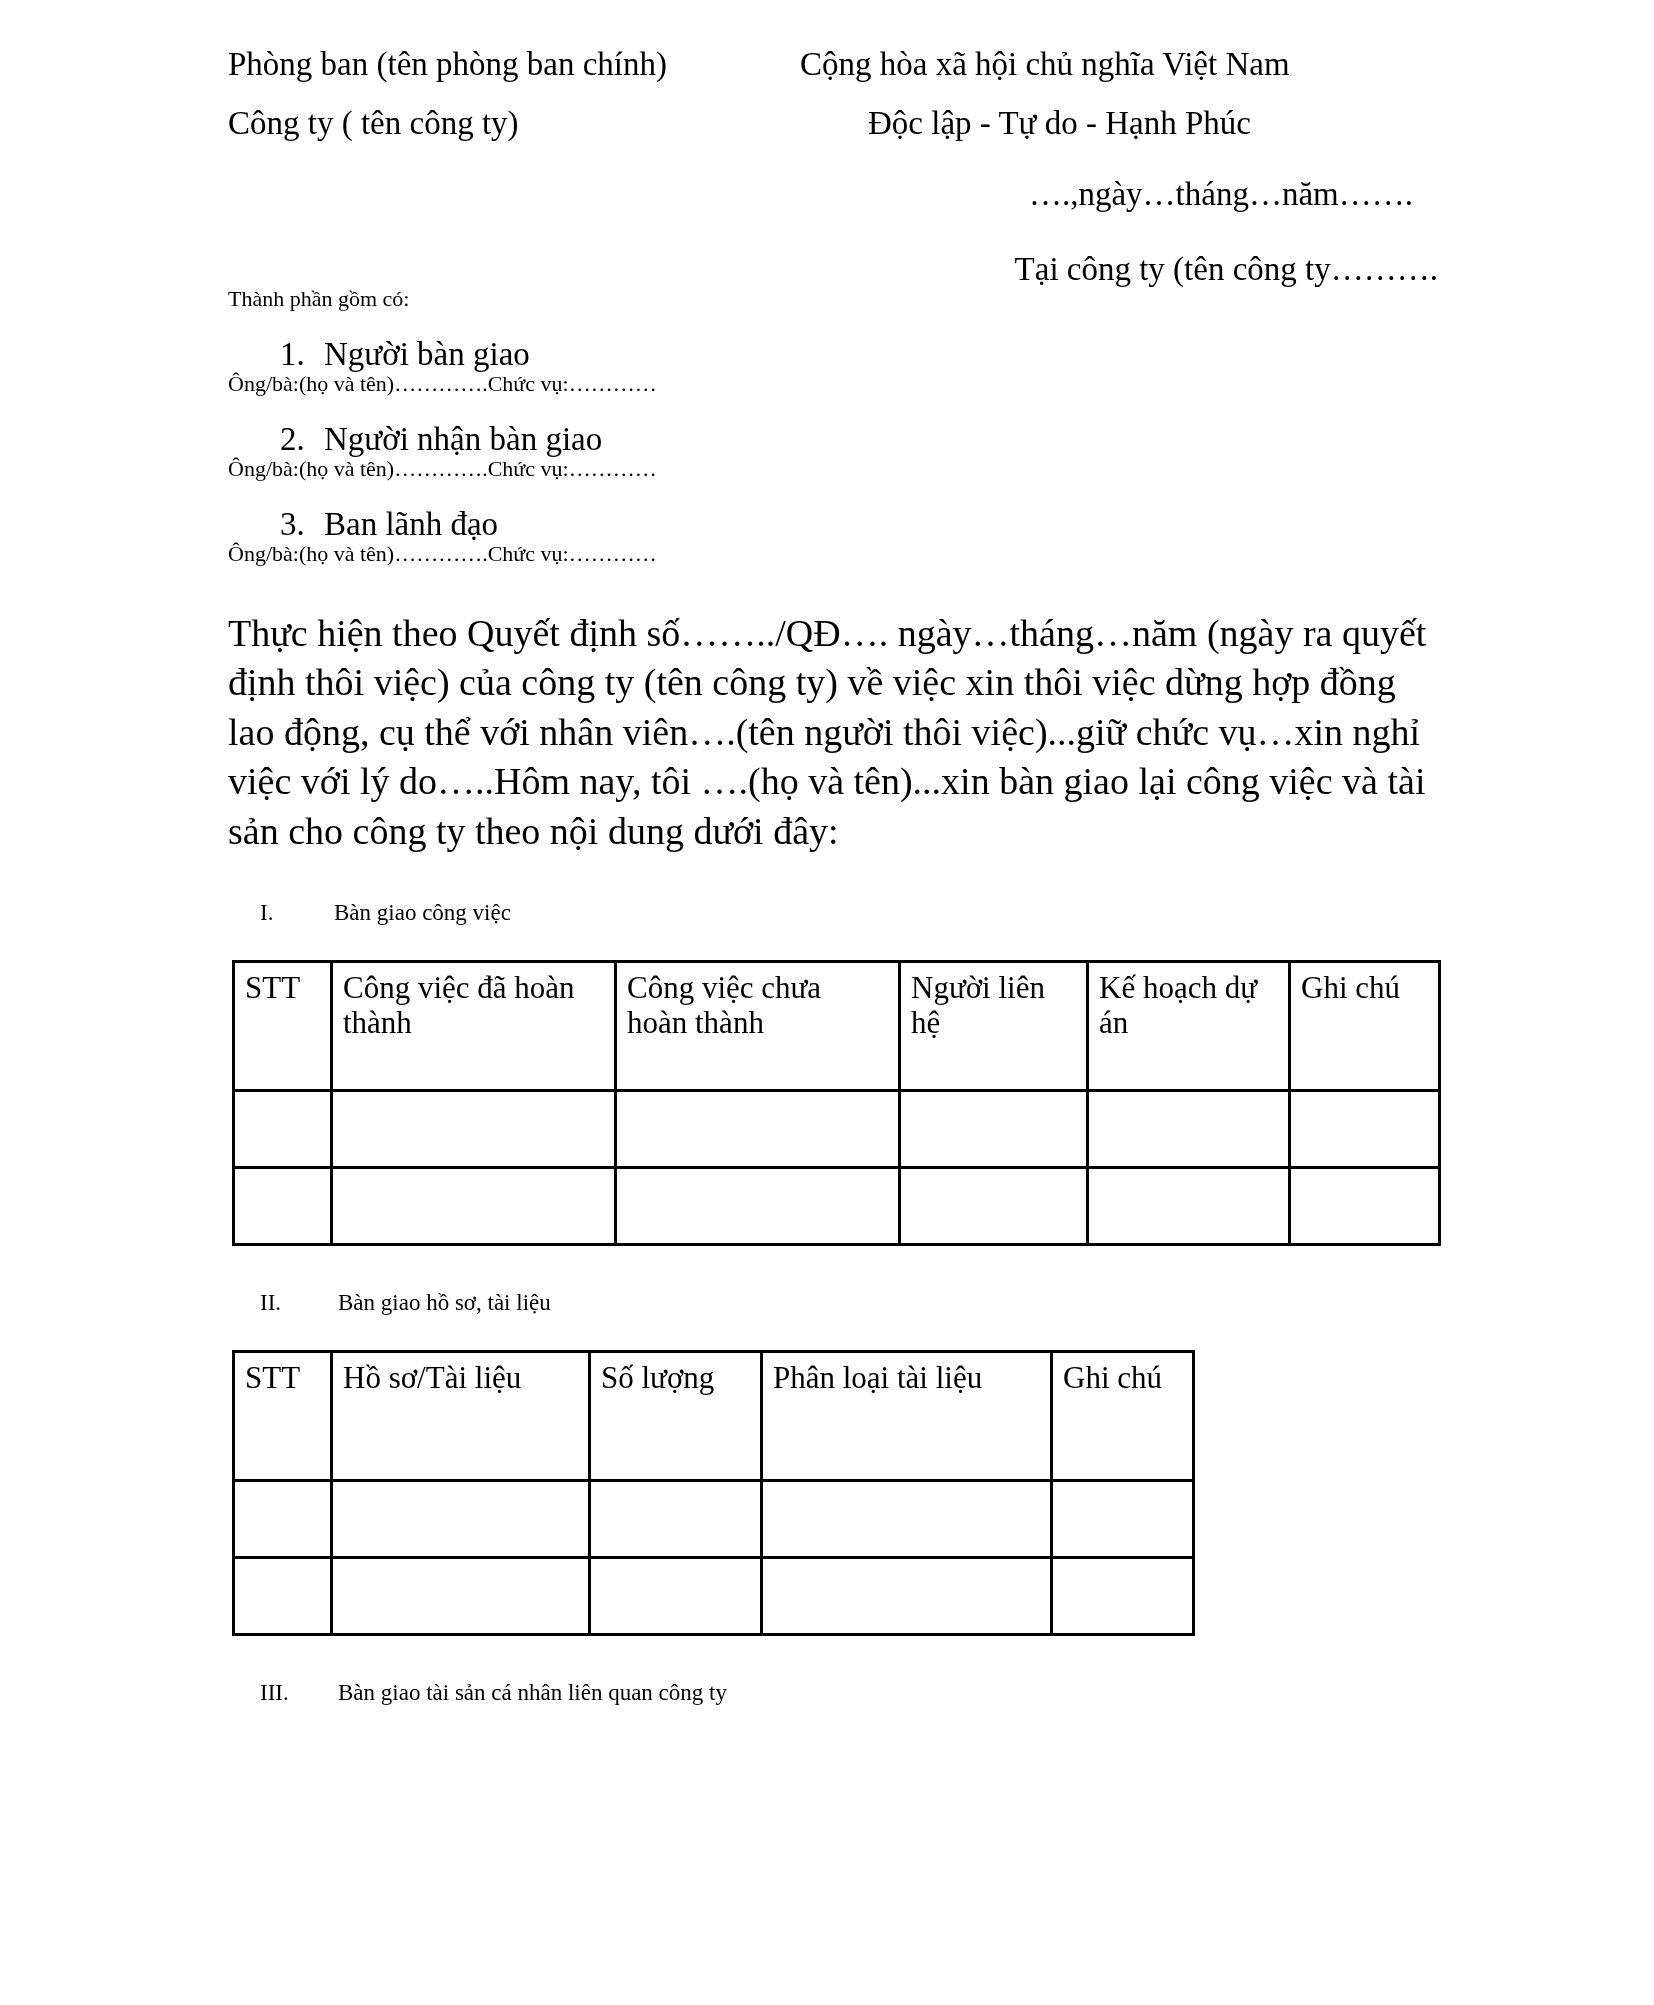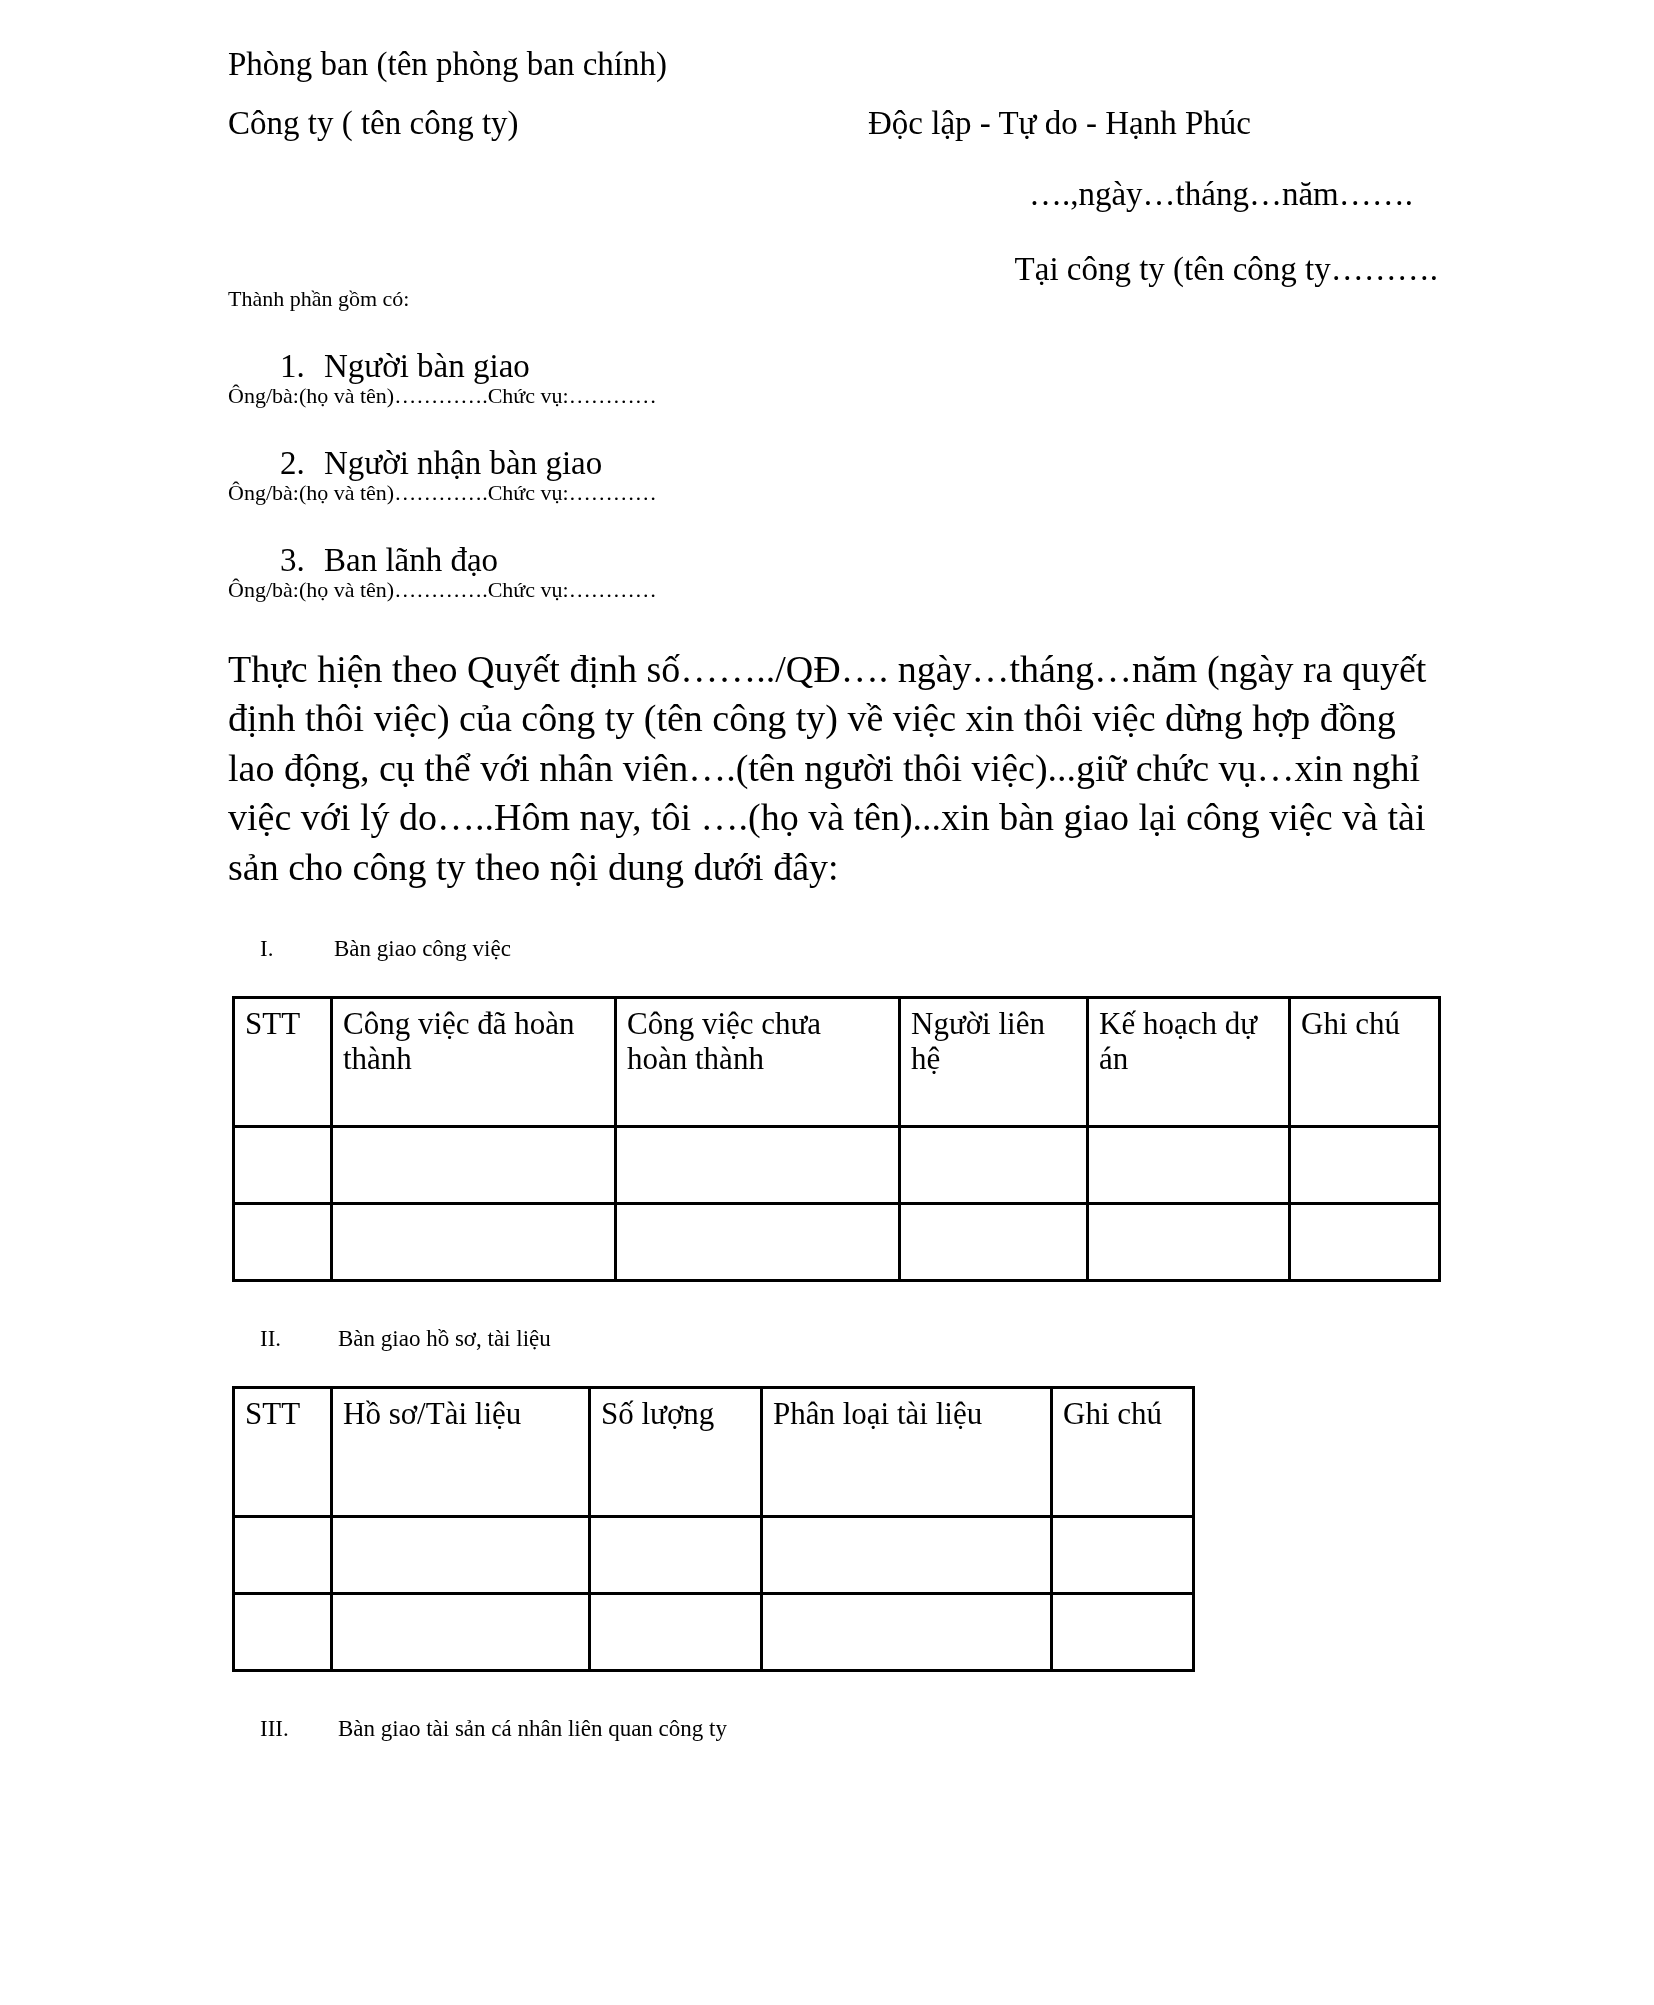--- a/index.html
+++ b/index.html
@@ -67,21 +67,21 @@
   }
 
   
   .para {
     font-size: 22px;
     line-height: 1.0;
   }
 
   .numbered {
     font-size: 33px;
-    margin-top: 38px;
+    margin-top: 26px;
     padding-left: 52px;
   }
   .numbered .num {
     display: inline-block;
     width: 44px;
   }
 
   .block-para {
     font-size: 38px;
     line-height: 1.30;
@@ -140,20 +140,21 @@
   .t2 td.empty { height: 58px; }
 </style>
 </head>
 <body>
 
 <div class="page">
   <div class="content">
 
     <div class="hdr-row">
       <div class="hdr-left">Phòng ban (tên phòng ban chính)</div>
+      <div class="hdr-right">Cộng hòa xã hội chủ nghĩa Việt Nam</div>
     </div>
     <div class="hdr-row second">
       <div class="hdr-left">Công ty ( tên công ty)</div>
       <div class="hdr-right">Độc lập - Tự do - Hạnh Phúc</div>
     </div>
 
     <div class="center-line">….,ngày…tháng…năm…….</div>
     <div class="center-line second">Tại công ty (tên công ty……….</div>
 
     <div class="para">Thành phần gồm có:</div>

